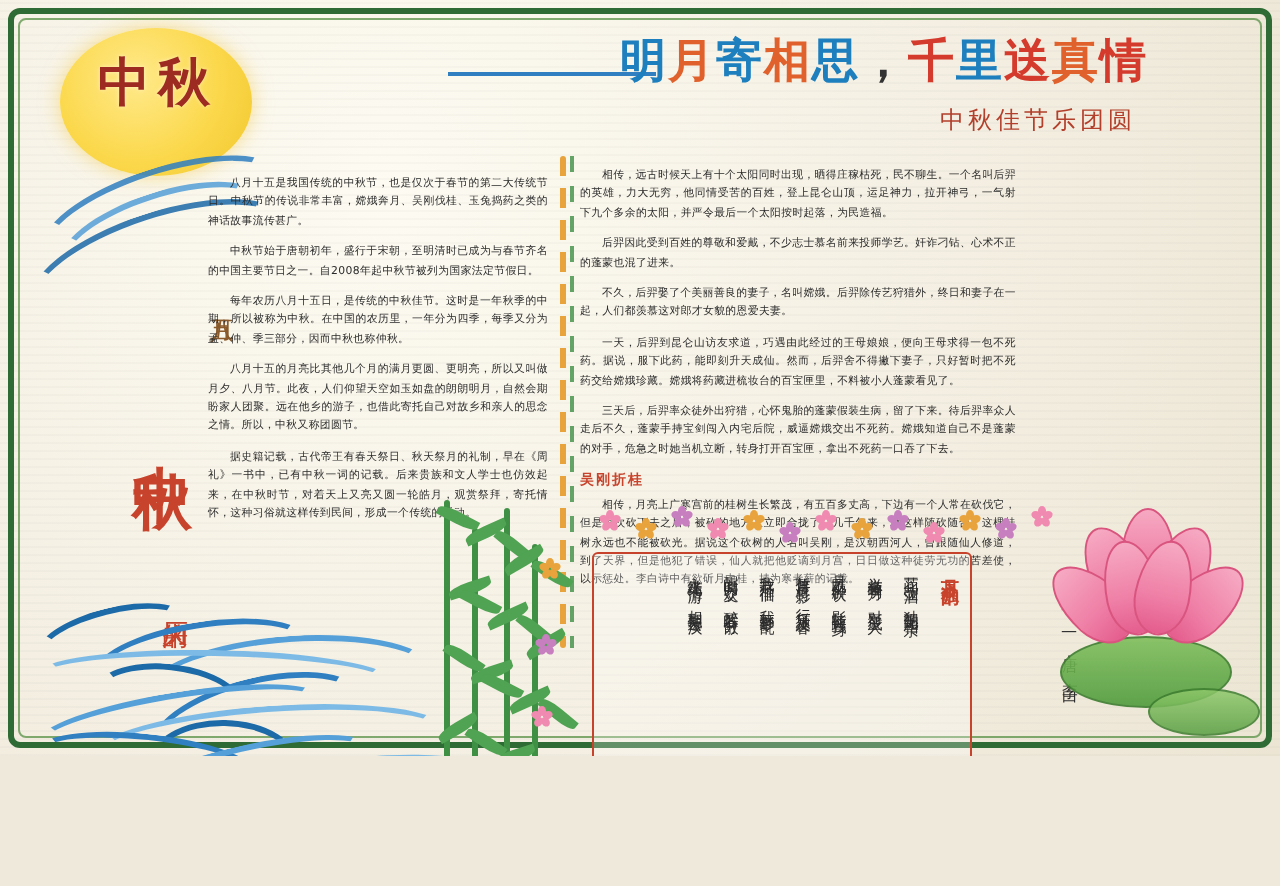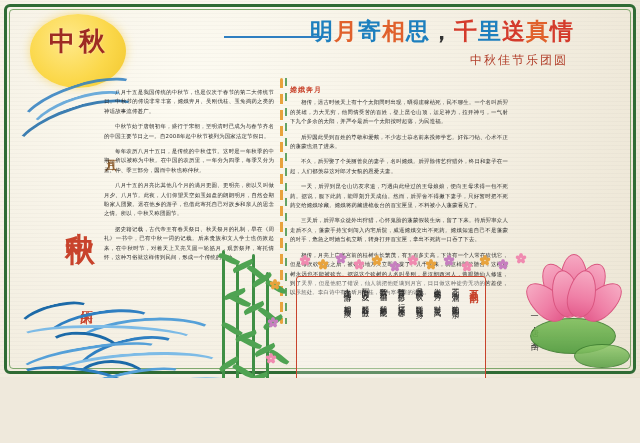--- a/index.html
+++ b/index.html
@@ -201,26 +201,26 @@
 
   <div class="col col-left" id="col-left">
       <p>八月十五是我国传统的中秋节，也是仅次于春节的第二大传统节日。中秋节的传说非常丰富，嫦娥奔月、吴刚伐桂、玉兔捣药之类的神话故事流传甚广。</p>
       <p>中秋节始于唐朝初年，盛行于宋朝，至明清时已成为与春节齐名的中国主要节日之一。自2008年起中秋节被列为国家法定节假日。</p>
       <p>每年农历八月十五日，是传统的中秋佳节。这时是一年秋季的中期，所以被称为中秋。在中国的农历里，一年分为四季，每季又分为孟、仲、季三部分，因而中秋也称仲秋。</p>
       <p>八月十五的月亮比其他几个月的满月更圆、更明亮，所以又叫做月夕、八月节。此夜，人们仰望天空如玉如盘的朗朗明月，自然会期盼家人团聚。远在他乡的游子，也借此寄托自己对故乡和亲人的思念之情。所以，中秋又称团圆节。</p>
       <p>据史籍记载，古代帝王有春天祭日、秋天祭月的礼制，早在《周礼》一书中，已有中秋一词的记载。后来贵族和文人学士也仿效起来，在中秋时节，对着天上又亮又圆一轮皓月，观赏祭拜，寄托情怀，这种习俗就这样传到民间，形成一个传统的活动。</p>
     </div>
 
   <div class="col col-right" id="col-right">
-      <p class="hd">嫦娥奔月</p>
       <p>相传，远古时候天上有十个太阳同时出现，晒得庄稼枯死，民不聊生。一个名叫后羿的英雄，力大无穷，他同情受苦的百姓，登上昆仑山顶，运足神力，拉开神弓，一气射下九个多余的太阳，并严令最后一个太阳按时起落，为民造福。</p>
       <p>后羿因此受到百姓的尊敬和爱戴，不少志士慕名前来投师学艺。奸诈刁钻、心术不正的蓬蒙也混了进来。</p>
       <p>不久，后羿娶了个美丽善良的妻子，名叫嫦娥。后羿除传艺狩猎外，终日和妻子在一起，人们都羡慕这对郎才女貌的恩爱夫妻。</p>
       <p>一天，后羿到昆仑山访友求道，巧遇由此经过的王母娘娘，便向王母求得一包不死药。据说，服下此药，能即刻升天成仙。然而，后羿舍不得撇下妻子，只好暂时把不死药交给嫦娥珍藏。嫦娥将药藏进梳妆台的百宝匣里，不料被小人蓬蒙看见了。</p>
       <p>三天后，后羿率众徒外出狩猎，心怀鬼胎的蓬蒙假装生病，留了下来。待后羿率众人走后不久，蓬蒙手持宝剑闯入内宅后院，威逼嫦娥交出不死药。嫦娥知道自己不是蓬蒙的对手，危急之时她当机立断，转身打开百宝匣，拿出不死药一口吞了下去。</p>
+      <p class="hd">吴刚折桂</p>
       <p>相传，月亮上广寒宫前的桂树生长繁茂，有五百多丈高，下边有一个人常在砍伐它，但是每次砍下去之后，被砍的地方又立即合拢了。几千年来，就这样随砍随合，这棵桂树永远也不能被砍光。据说这个砍树的人名叫吴刚，是汉朝西河人，曾跟随仙人修道，到了天界，但是他犯了错误，仙人就把他贬谪到月宫，日日做这种徒劳无功的苦差使，以示惩处。李白诗中有欲斫月中桂，持为寒者薪的记载。</p>
     </div>
 
   <div class="bamboo" id="bamboo">
       <div class="stem" style="left: 8px; top: 0px; height: 160px;"></div>
       <div class="stem" style="left: 22px; top: 14px; height: 150px;"></div>
       <div class="stem" style="left: 38px; top: 4px; height: 158px;"></div>
       <div class="stem" style="left: 52px; top: 22px; height: 142px;"></div>
       <div class="blade" style="left: 4px; top: 6px; transform: rotate(28deg);"></div>
       <div class="blade" style="left: 18px; top: 13px; transform: rotate(-24deg);"></div>

